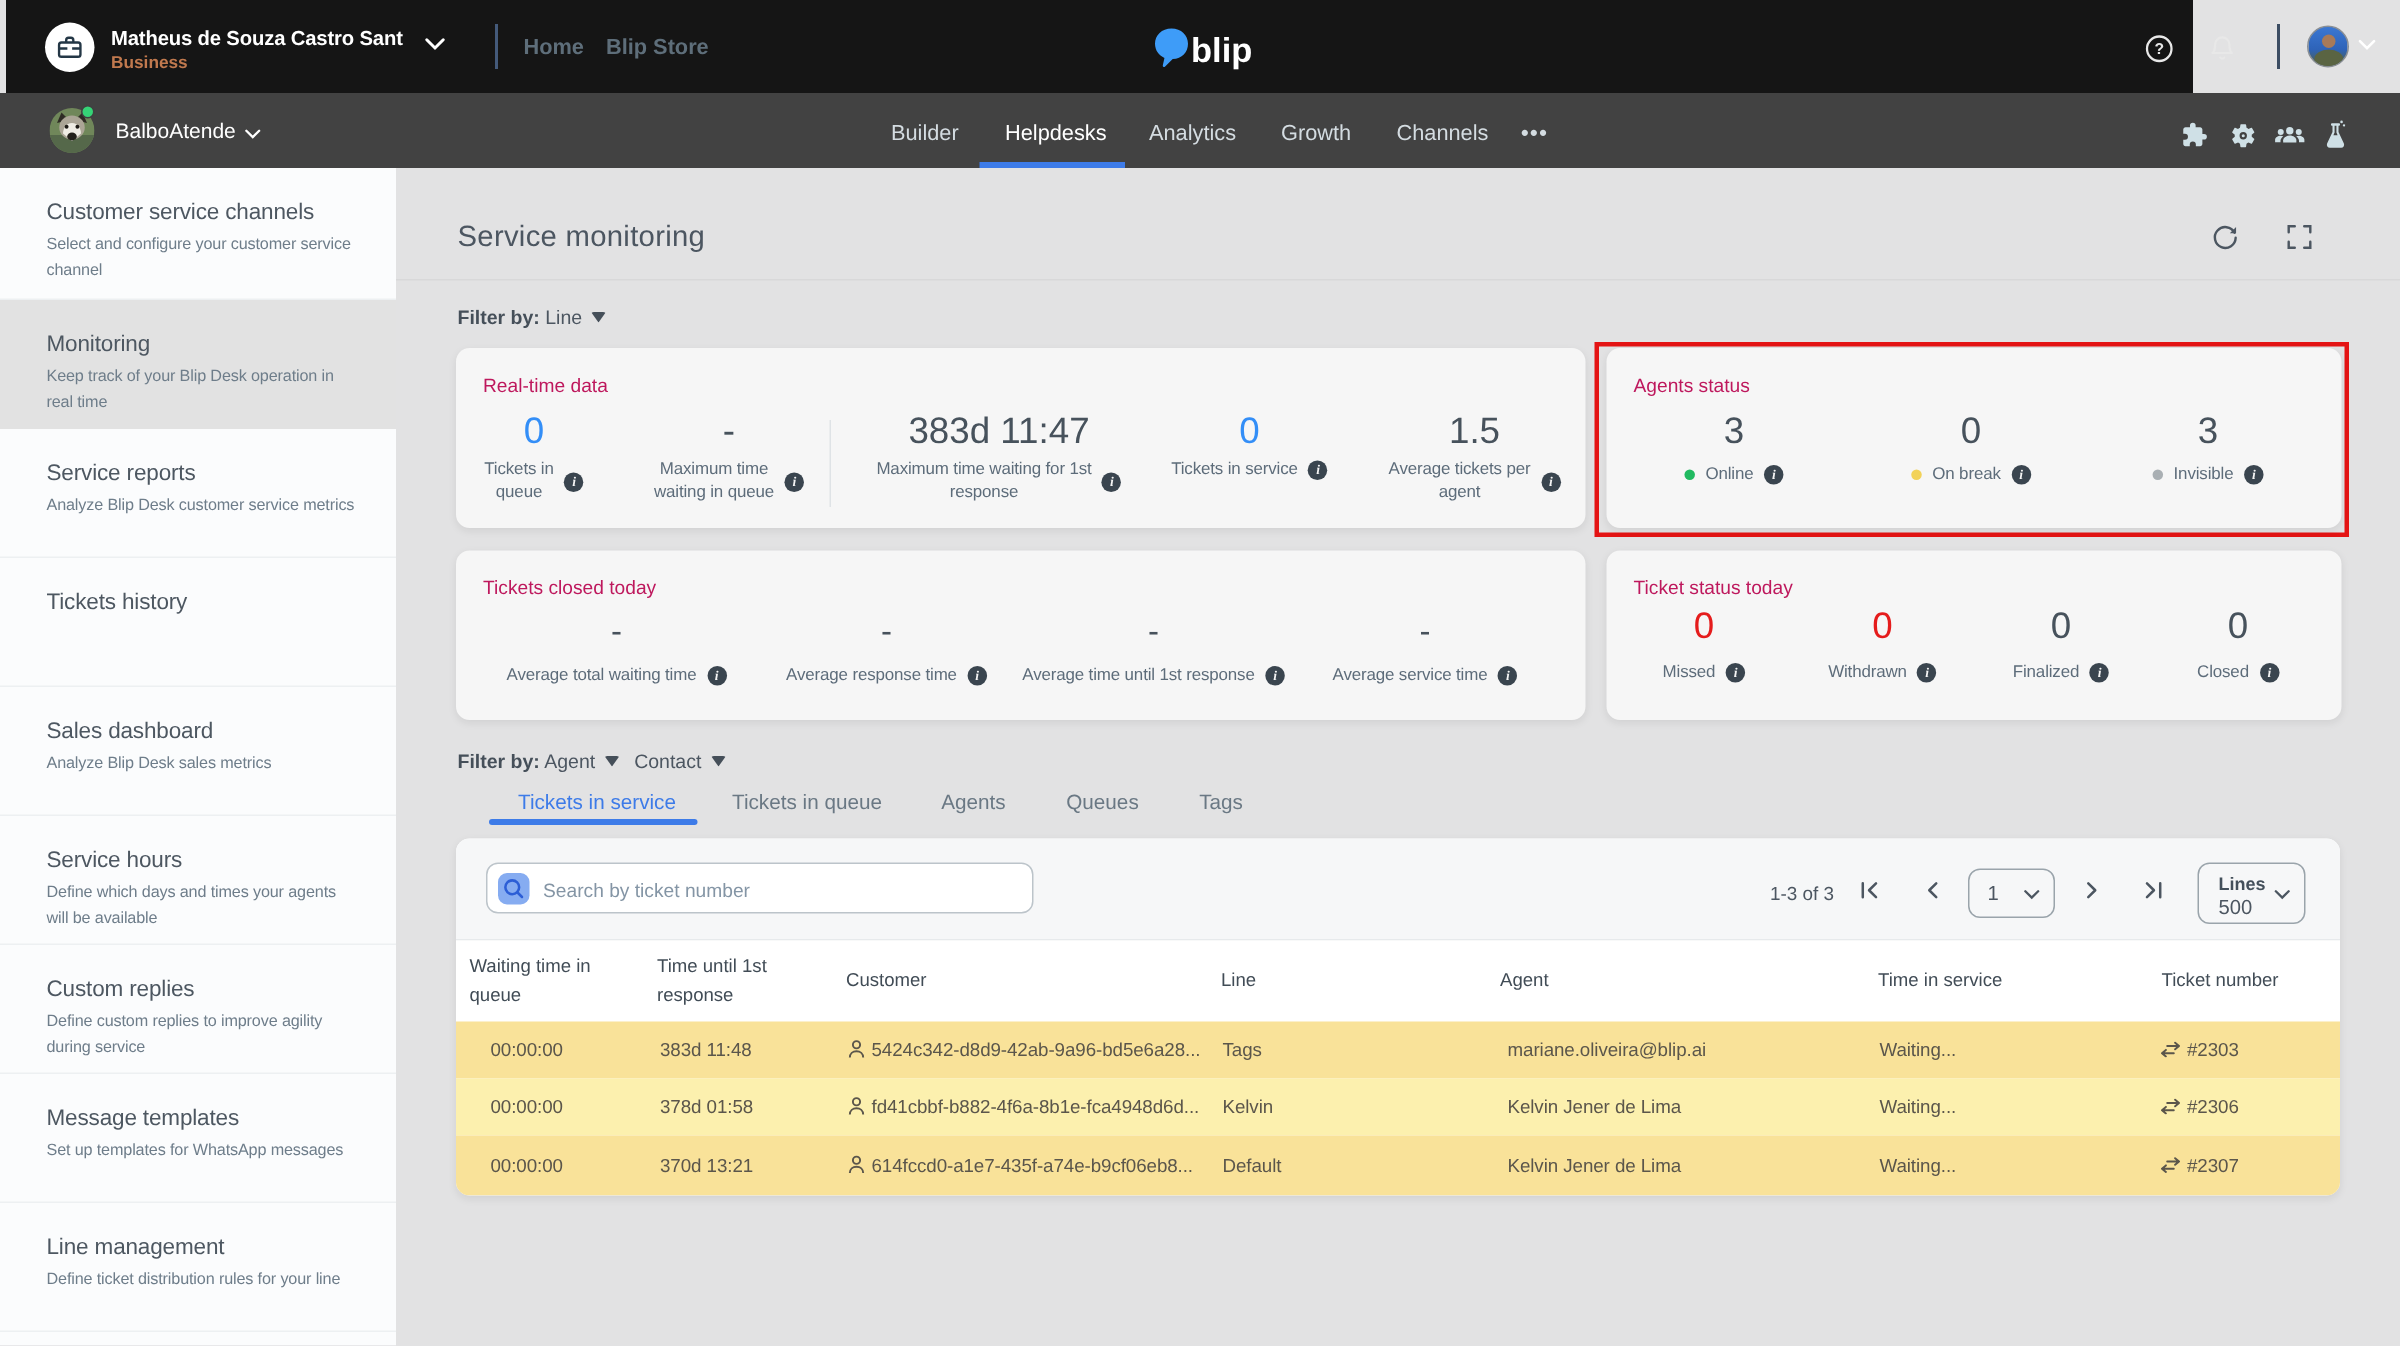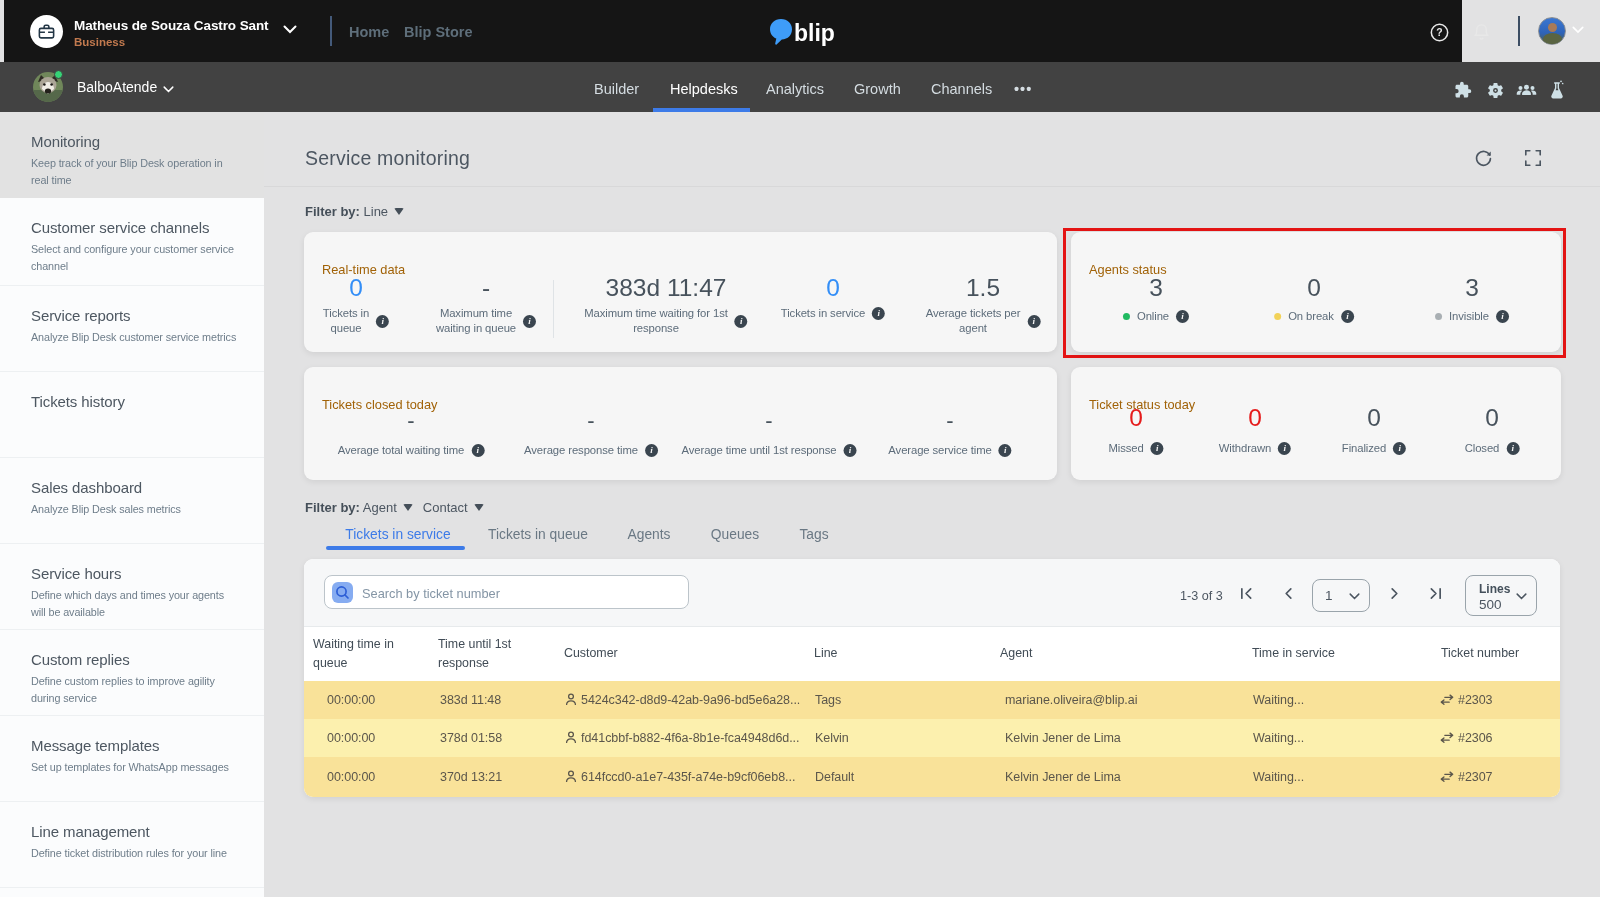--- a/index.html
+++ b/index.html
@@ -44,21 +44,21 @@
 .content { position:absolute; left:264px; top:112px; width:1336px; height:785px; background:#e2e2e3; }
 .pagetitle { position:absolute; left:41px; top:35px; font-size:19.5px; color:#4c5661; letter-spacing:.2px; }
 .titleline { position:absolute; left:0px; top:74px; width:1336px; height:1px; background:#d8d8d9; }
 .refresh { position:absolute; left:1210px; top:37px; }
 .fullscr { position:absolute; left:1260px; top:37px; }
 .filterrow { position:absolute; left:41px; font-size:13px; color:#4c5661; }
 .filterrow b { color:#454f59; }
 .caret { display:inline-block; width:0; height:0; border-left:5.5px solid transparent; border-right:5.5px solid transparent; border-top:7px solid #454f59; vertical-align:middle; margin-left:6px; position:relative; top:-1px; border-radius:2px; }
 
 .card { position:absolute; background:#f6f6f6; border-radius:9px; box-shadow:0 2px 6px rgba(0,0,0,0.08); }
-.cardtitle { position:absolute; left:18px; top:30px; font-size:12.8px; color:#a16207; }
+.cardtitle { position:absolute; left:18px; top:17px; font-size:12.8px; color:#be185d; }
 .astat { position:absolute; text-align:center; transform:translateX(-50%); white-space:nowrap; }
 .stat .val, .astat .val { font-size:24.5px; color:#47525c; letter-spacing:0px; line-height:30px; }
 .astat .val.blue, .stat .val.blue { color:#338ef7; }
 .astat .val.red, .stat .val.red { color:#e51c1c; }
 .stat .lbl, .astat .lbl { font-size:11.3px; color:#5d6c7a; line-height:15px; margin-top:3px; display:flex; align-items:center; justify-content:center; letter-spacing:-0.1px; }
 .info { display:inline-block; flex:none; width:13px; height:13px; border-radius:50%; background:#3a454f; color:#f5f5f5; font-size:9px; font-weight:bold; text-align:center; line-height:13px; vertical-align:-2px; margin-left:7px; font-family:"Liberation Serif",serif; font-style:italic; }
 .dot { display:inline-block; width:7px; height:7px; border-radius:50%; margin-right:7px; vertical-align:1px; }
 .redbox { position:absolute; border:3px solid #e41414; }
 
 
@@ -168,27 +168,27 @@
     </svg>
   <svg class="abs" style="left:1549px; top:17px;" width="16" height="21" viewBox="0 0 18 24" fill="#cfe0e6">
       <path d="M11.3 10.2V5.5h.3a.9.9 0 0 0 0-1.8H6.4a.9.9 0 0 0 0 1.8h.3v4.7L2.6 19.1a2.3 2.3 0 0 0 2.1 3.2h8.6a2.3 2.3 0 0 0 2.1-3.2L11.3 10.2z M8.3 10.6V5.5h1.4v5.1l.9 2.2H7.4l.9-2.2z"></path>
       <circle cx="13.6" cy="2.6" r="1"></circle>
       <rect x="15" y="4.2" width="1.6" height="1.6" rx="0.4" transform="rotate(20 15 4.2)"></rect>
     </svg>
   <div class="tabline"></div>
 </div>
 
 <div class="sidebar">
+  <div class="sbitem first">
+      <div class="sbtitle">Customer service channels</div>
+      <div class="sbdesc">Select and configure your customer service<br>channel</div>
+    </div>
   <div class="sbitem active">
       <div class="sbtitle">Monitoring</div>
       <div class="sbdesc">Keep track of your Blip Desk operation in<br>real time</div>
-    </div>
-  <div class="sbitem first">
-      <div class="sbtitle">Customer service channels</div>
-      <div class="sbdesc">Select and configure your customer service<br>channel</div>
     </div>
   <div class="sbitem">
       <div class="sbtitle">Service reports</div>
       <div class="sbdesc">Analyze Blip Desk customer service metrics</div>
     </div>
   <div class="sbitem">
       <div class="sbtitle">Tickets history</div>
     </div>
   <div class="sbitem">
       <div class="sbtitle">Sales dashboard</div>

